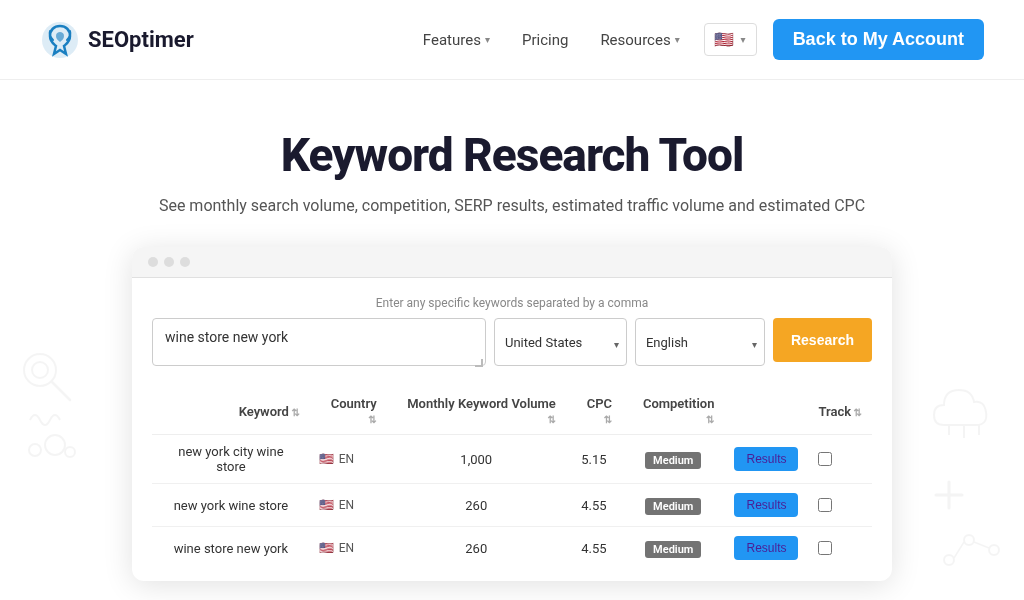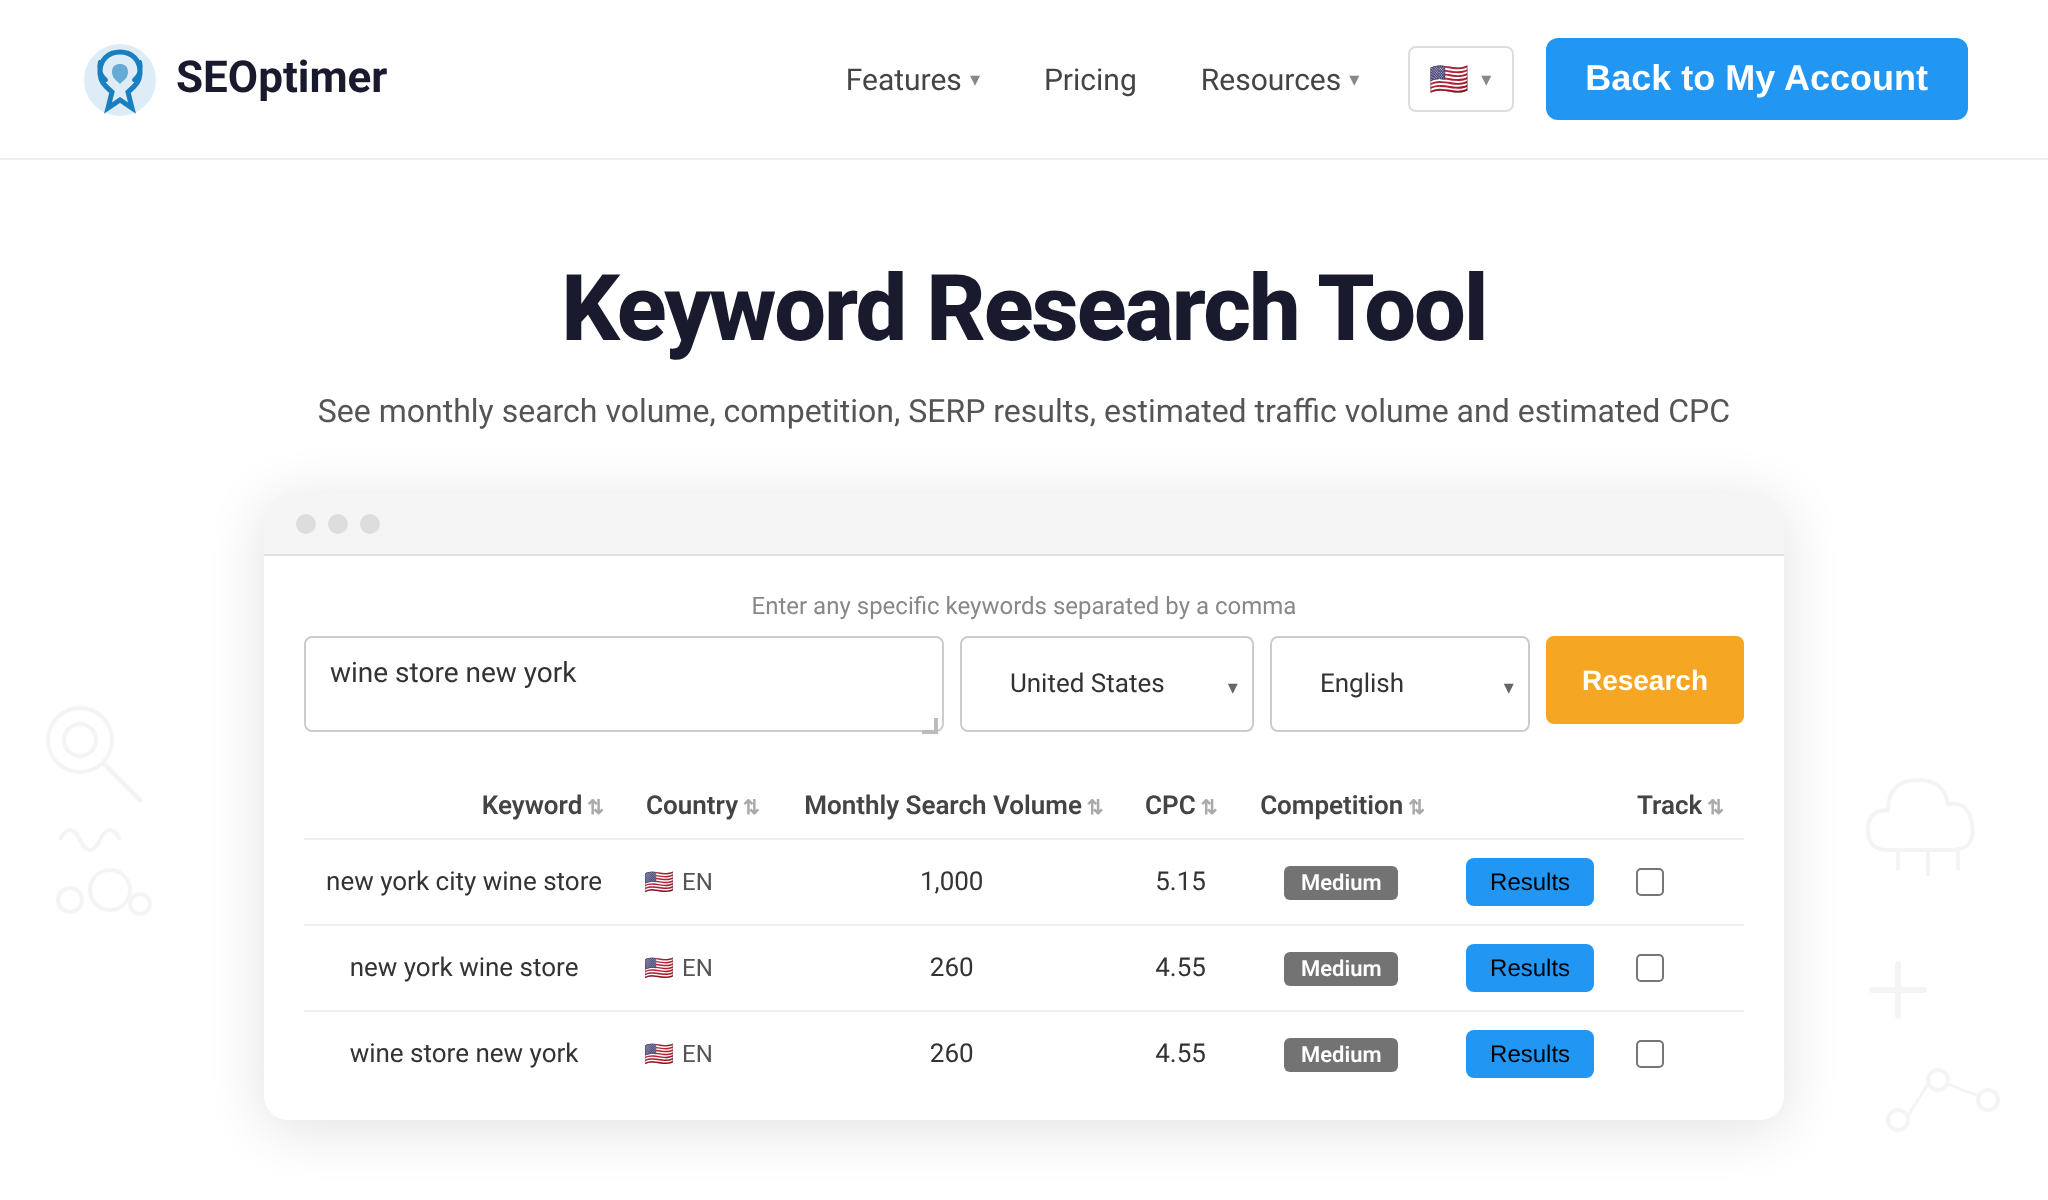--- a/index.html
+++ b/index.html
@@ -184,21 +184,21 @@
       height: 8px;
       border-right: 2px solid #bbb;
       border-bottom: 2px solid #bbb;
       cursor: se-resize;
     }
     .select-wrap {
       position: relative;
     }
     .select-wrap select {
       appearance: none;
-      padding: 10px 28px 10px 24px;
+      padding: 10px 28px 10px 10px;
       border: 1px solid #ccc;
       border-radius: 4px;
       font-size: 13px;
       color: #333;
       background: #fff;
       cursor: pointer;
       height: 48px;
       min-width: 130px;
       font-family: inherit;
       outline: none;
@@ -260,21 +260,21 @@
     .badge-medium {
       background: #737373;
       color: #fff;
       border-radius: 3px;
       padding: 2px 8px;
       font-size: 11px;
       font-weight: 600;
     }
     .btn-results {
       background: #2196f3;
-      color: #000000;
+      color: #4c1d95;
       border: none;
       border-radius: 4px;
       padding: 5px 12px;
       font-size: 12px;
       cursor: pointer;
     }
     .track-checkbox {
       width: 14px;
       height: 14px;
       cursor: pointer;
@@ -392,21 +392,21 @@
           <span class="select-arrow">▾</span>
         </div>
         <button class="btn-research">Research</button>
       </div>
 
       <table class="kw-table">
         <thead>
           <tr>
             <th class="sort-icon">Keyword</th>
             <th class="sort-icon">Country</th>
-            <th class="sort-icon">Monthly Search Volume</th>
+            <th class="sort-icon">Monthly Keyword Volume</th>
             <th class="sort-icon">CPC</th>
             <th class="sort-icon">Competition</th>
             <th></th>
             <th class="th-track sort-icon">Track</th>
           </tr>
         </thead>
         <tbody id="kw-tbody">
         <tr>
     <td>new york city wine store</td>
     <td>

